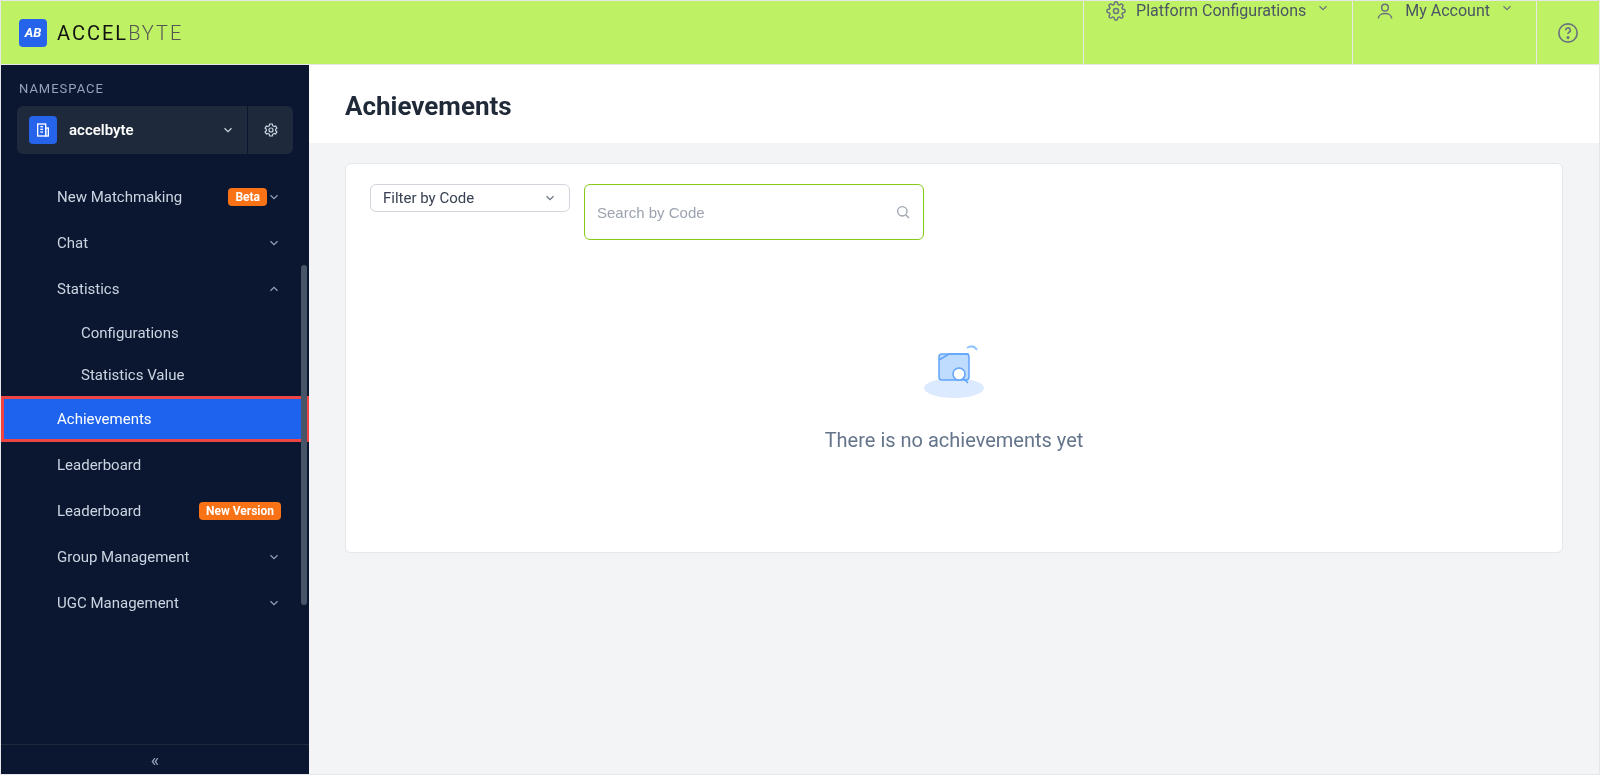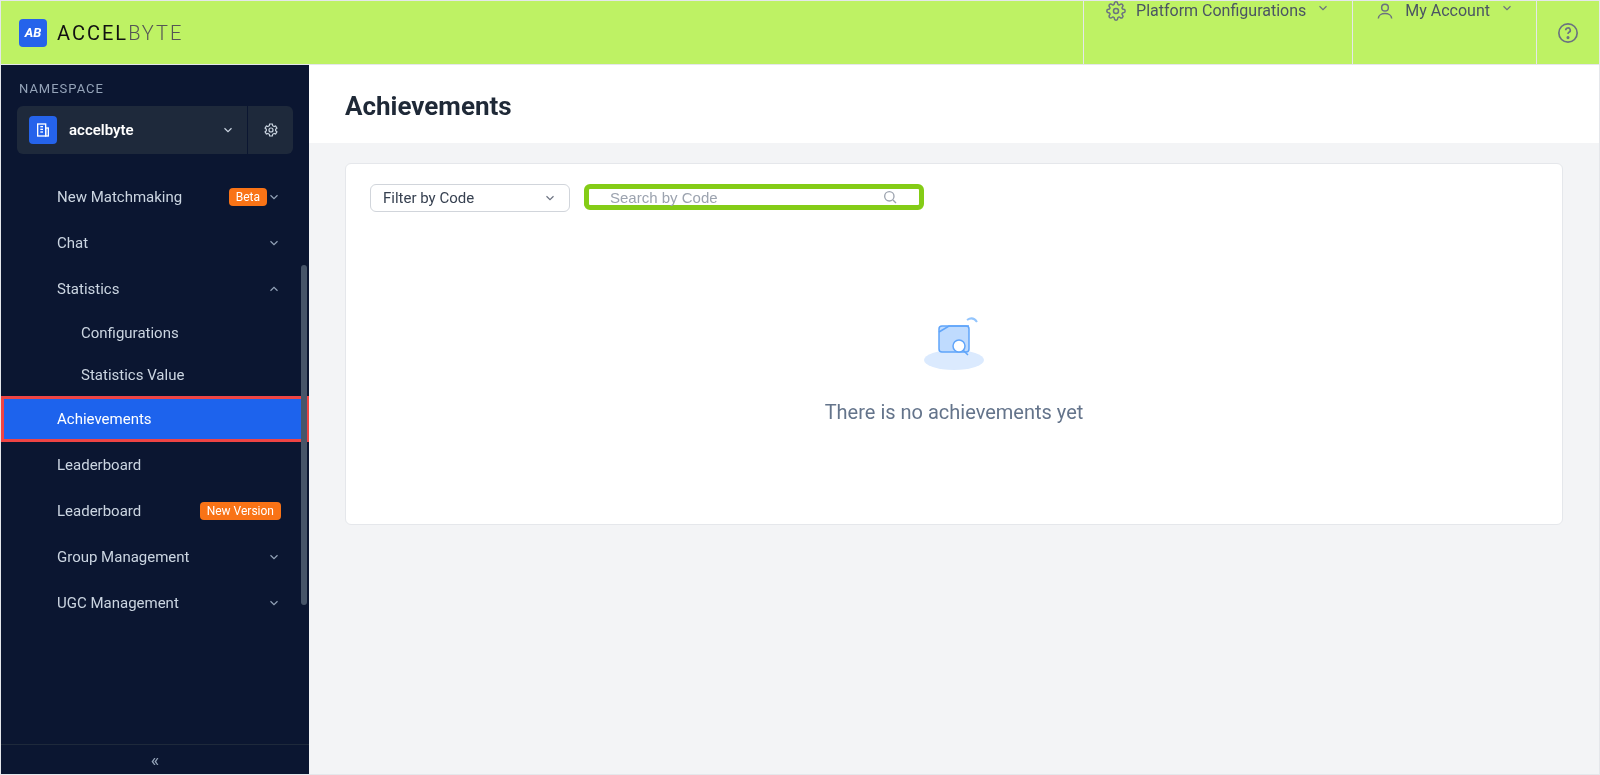--- a/index.html
+++ b/index.html
@@ -22,33 +22,33 @@
 .ns-icon { width: 28px; height: 28px; background: #2563eb; border-radius: 4px; display: flex; align-items: center; justify-content: center; }
 .ns-name { color: #fff; font-weight: 600; font-size: 15px; flex: 1; }
 .ns-gear { width: 46px; background: #1e293b; border-radius: 0 6px 6px 0; border-left: 1px solid #0b1631; display: flex; align-items: center; justify-content: center; cursor: pointer; }
 .nav { padding: 6px 0; }
 .nav-item { display: flex; align-items: center; padding: 14px 28px 14px 56px; font-size: 15px; color: #cbd5e1; cursor: pointer; position: relative; }
 .nav-item .label { flex: 1; }
 .nav-item .chev { color: #94a3b8; }
 .nav-item.active { background: #1d63ed; color: #fff; }
 .nav-item.highlighted { outline: 3px solid #ef4444; outline-offset: -3px; }
 .sub-item { padding: 12px 28px 12px 80px; font-size: 15px; color: #cbd5e1; cursor: pointer; }
-.badge { background: #f97316; color: #fff; font-size: 12px; padding: 2px 7px; border-radius: 4px; margin-left: 8px; font-weight: 400; }
+.badge { background: #f97316; color: #fff; font-size: 12px; padding: 2px 7px; border-radius: 4px; margin-left: 8px; font-weight: 700; }
 .collapse-bar { height: 30px; background: #0b1631; border-top: 1px solid #1e293b; display: flex; align-items: center; justify-content: center; cursor: pointer; color: #94a3b8; font-size: 18px; }
 .scroll-thumb { position: absolute; right: 2px; top: 200px; width: 6px; height: 340px; background: #475569; border-radius: 3px; }
 .main { flex: 1; background: #f3f4f6; padding: 0; overflow: auto; }
 .page-title { font-size: 26px; font-weight: 700; color: #1f2937; padding: 26px 36px 22px; background: #fff; }
 .card { background: #fff; margin: 20px 36px; border-radius: 6px; border: 1px solid #e5e7eb; }
 .card-head { display: flex; justify-content: flex-end; padding: 18px 24px; border-bottom: 1px solid #e5e7eb; }
 .btn-primary { background: #1d63ed; color: #fff; border: none; border-radius: 6px; display: flex; align-items: stretch; cursor: pointer; overflow: hidden; }
 .btn-primary .btn-label { padding: 12px 20px; font-size: 16px; }
 .btn-primary .btn-caret { padding: 12px 14px; border-left: 1px solid rgba(255,255,255,0.25); display: flex; align-items: center; }
 .filter-row { display: flex; gap: 14px; padding: 20px 24px 10px; }
 .filter-select { width: 200px; height: 28px; border: 1px solid #d1d5db; border-radius: 6px; background: #fff; display: flex; align-items: center; padding: 0 12px; font-size: 15px; color: #374151; cursor: pointer; justify-content: space-between; }
-.search-box { width: 340px; height: 26px; border: 5px solid #84cc16; border-radius: 6px; background: #fff; display: flex; align-items: center; padding: 0 21px; }
+.search-box { width: 340px; height: 56px; border: 1px solid #84cc16; border-radius: 6px; background: #fff; display: flex; align-items: center; padding: 0 12px; }
 .search-box input { border: none; outline: none; flex: 1; font-size: 15px; color: #374151; background: transparent; }
 .search-box input::placeholder { color: #9ca3af; }
 .empty { padding: 90px 20px 100px; display: flex; flex-direction: column; align-items: center; gap: 28px; }
 .empty-img { width: 70px; height: 60px; position: relative; }
 .empty-text { color: #64748b; font-size: 20px; }
 svg { display: block; }
 </style>
 </head>
 <body>
 

